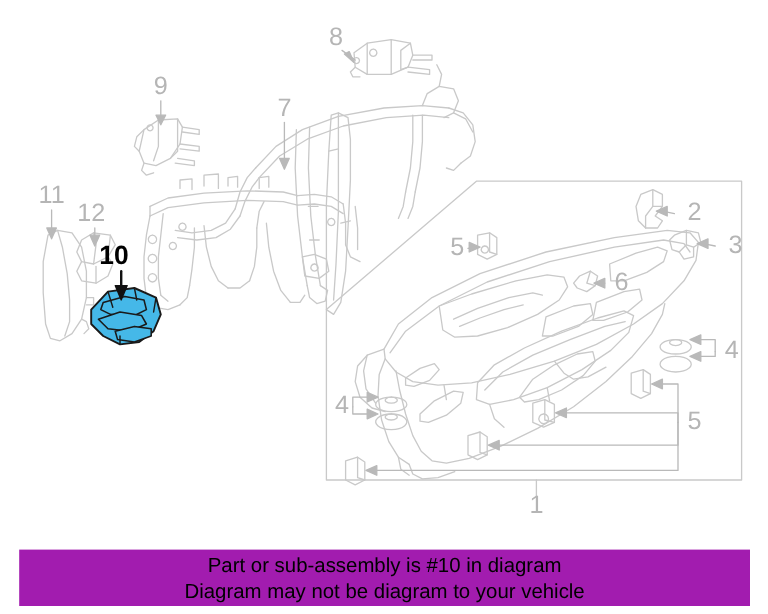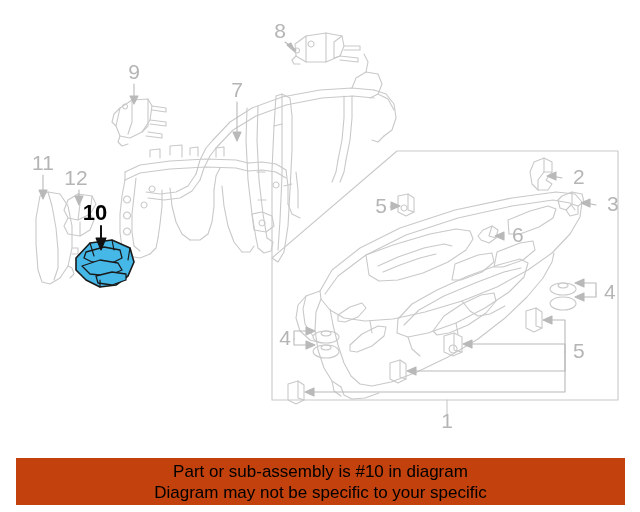--- a/index.html
+++ b/index.html
@@ -40,21 +40,21 @@
     fill: #000000;
     font-weight: bold;
     font-size: 22px;
   }
   #notice-banner {
     position: absolute;
     left: 16px;
     top: 458px;
     width: 609px;
     height: 47px;
-    background: #c2410c;
+    background: #a21caf;
     display: flex;
     flex-direction: column;
     align-items: center;
     justify-content: center;
     box-sizing: border-box;
   }
   #notice-banner .notice-line {
     color: #000000;
     font-family: "Liberation Sans", sans-serif;
     font-size: 17px;
@@ -361,14 +361,14 @@
       <text class="callout-text" x="134" y="73" text-anchor="middle">9</text>
       <text class="callout-text highlighted" x="95" y="214" text-anchor="middle">10</text>
       <text class="callout-text" x="43" y="164" text-anchor="middle">11</text>
       <text class="callout-text" x="76" y="179" text-anchor="middle">12</text>
     </g>
   </svg>
 </div>
 
 <div id="notice-banner">
   <div class="notice-line">Part or sub-assembly is #10 in diagram</div>
-  <div class="notice-line">Diagram may not be specific to your specific</div>
+  <div class="notice-line">Diagram may not be diagram to your vehicle</div>
 </div>
 
 </body></html>

